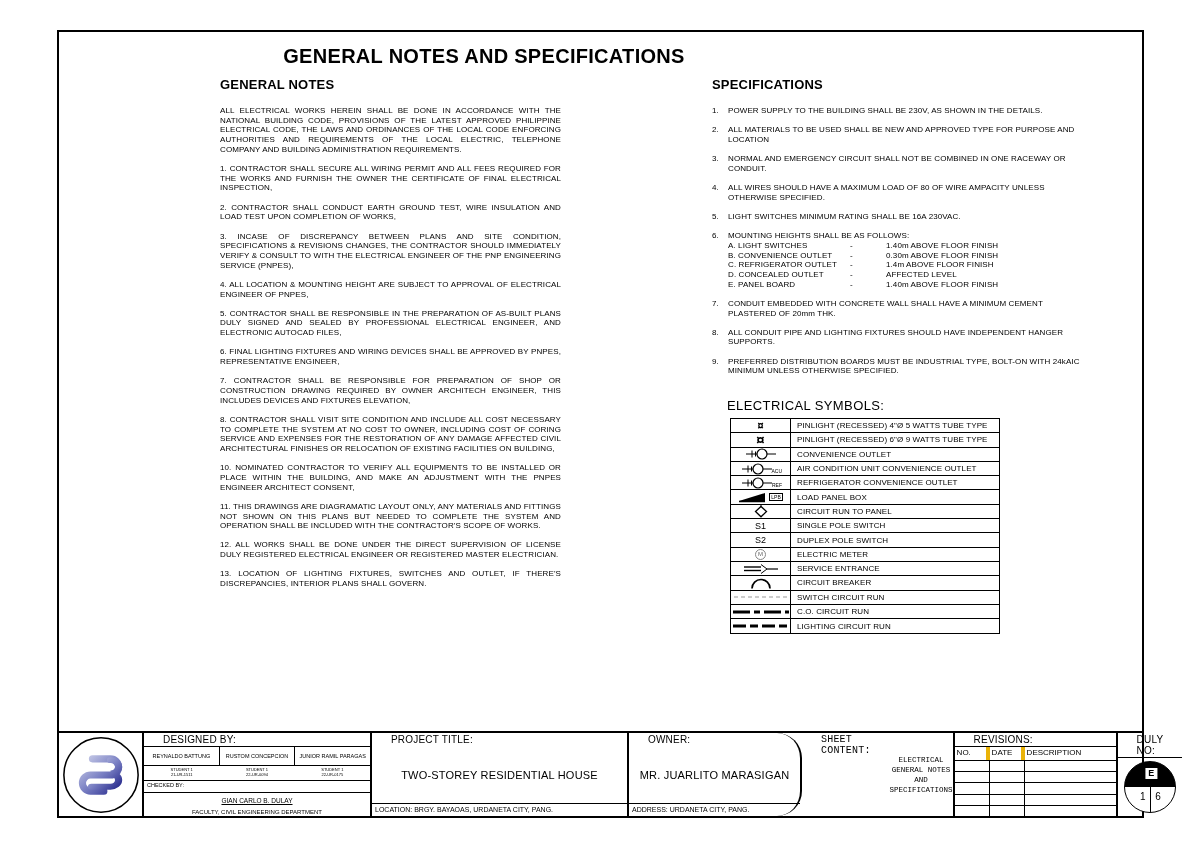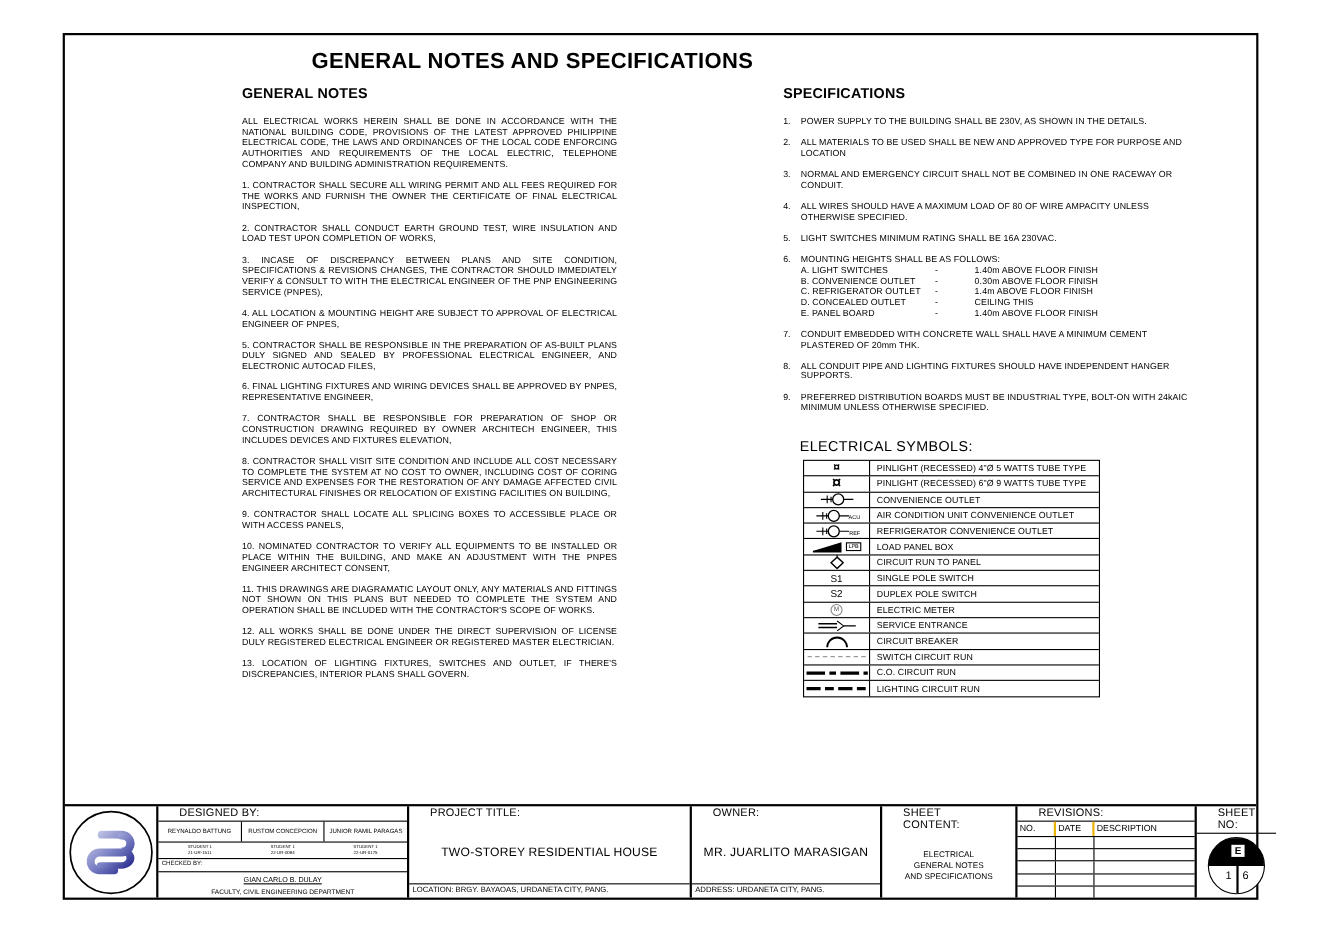--- a/index.html
+++ b/index.html
@@ -55,31 +55,31 @@
   .name-cell:last-child { border-right:none; }
   .students-row { display:flex; height:15px; border-bottom:1px solid #000; }
   .student-cell { flex:1; display:flex; flex-direction:column; align-items:center; justify-content:center;
     font-size:4px; line-height:4.6px; text-align:center; }
   .checked-row { height:12px; border-bottom:1px solid #000; font-size:5.5px; padding:1px 3px; }
   .gian-row { height:15px; display:flex; align-items:center; justify-content:center; font-size:6.5px; }
   .gian-row span { text-decoration:underline; }
   .faculty-row { flex:1; display:flex; align-items:center; justify-content:center; font-size:6px; }
 
   .c-project { flex:0 0 257px; display:flex; flex-direction:column; }
-  .c-owner { flex:0 0 173px; display:flex; flex-direction:column; }
+  .c-owner { flex:0 0 173px; display:flex; flex-direction:column;border-radius:25px; }
   .tb-center { flex:1; display:flex; align-items:center; justify-content:center; font-size:11px; text-align:left; letter-spacing:.2px; }
   .tb-bottomline { height:13px; border-top:1px solid #000; font-size:7px; padding:2px 3px; white-space:nowrap; }
 
-  .c-content { flex:0 0 123px; display:flex; flex-direction:column; }
+  .c-content { flex:0 0 123px; display:flex; flex-direction:row;font-family:Liberation Mono, monospace; }
   .content-lines { flex:1; display:flex; flex-direction:column; align-items:center; justify-content:center;
     font-size:7.5px; line-height:10px; text-align:center; }
 
   .c-revisions { flex:0 0 163px; display:flex; flex-direction:column; }
   .rev-header { display:flex; height:14px; border-bottom:1px solid #000; }
-  .rev-h-cell { font-size:8px; padding:1px 2px; border-right:2px solid #eab308; }
+  .rev-h-cell { font-size:8px; padding:1px 2px; border-right:4px solid #eab308; }
   .rev-h-no { flex:0 0 35px; } .rev-h-date { flex:0 0 35px; } .rev-h-desc { flex:1; border-right:none; }
   .rev-row { display:flex; flex:1; border-bottom:1px solid #000; }
   .rev-row:last-child { border-bottom:none; }
   .rev-c1 { flex:0 0 35px; border-right:1px solid #000; }
   .rev-c2 { flex:0 0 35px; border-right:1px solid #000; }
   .rev-c3 { flex:1; }
 
   .c-sheetno { flex:1; display:flex; flex-direction:column; }
   .e-wrap { flex:1; display:flex; align-items:center; justify-content:center; }
   .e-circle { position:relative; width:52px; height:52px; border:1.5px solid #000; border-radius:50%;
@@ -102,21 +102,20 @@
     <div class="notes">
       <p>ALL ELECTRICAL WORKS HEREIN SHALL BE DONE IN ACCORDANCE WITH THE NATIONAL BUILDING CODE, PROVISIONS OF THE LATEST APPROVED PHILIPPINE ELECTRICAL CODE, THE LAWS AND ORDINANCES OF THE LOCAL CODE ENFORCING AUTHORITIES AND REQUIREMENTS OF THE LOCAL ELECTRIC, TELEPHONE COMPANY AND BUILDING ADMINISTRATION REQUIREMENTS.</p>
       <p>1.  CONTRACTOR SHALL SECURE ALL WIRING PERMIT AND ALL FEES REQUIRED FOR THE WORKS AND FURNISH THE OWNER THE CERTIFICATE OF FINAL ELECTRICAL INSPECTION,</p>
       <p>2. CONTRACTOR SHALL CONDUCT EARTH GROUND TEST, WIRE INSULATION AND LOAD TEST UPON COMPLETION OF WORKS,</p>
       <p>3. INCASE OF DISCREPANCY BETWEEN PLANS AND SITE CONDITION, SPECIFICATIONS &amp; REVISIONS CHANGES, THE CONTRACTOR SHOULD IMMEDIATELY VERIFY &amp; CONSULT TO WITH THE ELECTRICAL ENGINEER OF THE PNP ENGINEERING SERVICE (PNPES),</p>
       <p>4.  ALL LOCATION &amp; MOUNTING HEIGHT ARE SUBJECT TO APPROVAL OF ELECTRICAL ENGINEER OF PNPES,</p>
       <p>5.  CONTRACTOR SHALL BE RESPONSIBLE IN THE PREPARATION OF AS-BUILT PLANS DULY SIGNED AND SEALED BY PROFESSIONAL ELECTRICAL ENGINEER, AND ELECTRONIC AUTOCAD FILES,</p>
       <p>6.  FINAL LIGHTING FIXTURES AND WIRING DEVICES SHALL BE APPROVED BY PNPES, REPRESENTATIVE ENGINEER,</p>
       <p>7.  CONTRACTOR SHALL BE RESPONSIBLE FOR PREPARATION OF SHOP OR CONSTRUCTION DRAWING REQUIRED BY OWNER ARCHITECH ENGINEER, THIS INCLUDES DEVICES AND FIXTURES ELEVATION,</p>
       <p>8.  CONTRACTOR SHALL VISIT SITE CONDITION AND INCLUDE ALL COST NECESSARY TO COMPLETE THE SYSTEM AT NO COST TO OWNER, INCLUDING COST OF CORING SERVICE AND EXPENSES FOR THE RESTORATION OF ANY DAMAGE AFFECTED CIVIL ARCHITECTURAL FINISHES OR RELOCATION OF EXISTING FACILITIES ON BUILDING,</p>
-      <p>9.  CONTRACTOR SHALL LOCATE ALL SPLICING BOXES TO ACCESSIBLE PLACE OR WITH ACCESS PANELS,</p>
       <p>10. NOMINATED CONTRACTOR TO VERIFY ALL EQUIPMENTS TO BE INSTALLED OR PLACE WITHIN THE BUILDING, AND MAKE AN ADJUSTMENT WITH THE PNPES ENGINEER ARCHITECT CONSENT,</p>
       <p>11. THIS DRAWINGS ARE DIAGRAMATIC LAYOUT ONLY, ANY MATERIALS AND FITTINGS NOT SHOWN ON THIS PLANS BUT NEEDED TO COMPLETE THE SYSTEM AND OPERATION SHALL BE INCLUDED WITH THE CONTRACTOR'S SCOPE OF WORKS.</p>
       <p>12. ALL WORKS SHALL BE DONE UNDER THE DIRECT SUPERVISION OF LICENSE DULY REGISTERED ELECTRICAL ENGINEER OR REGISTERED MASTER ELECTRICIAN.</p>
       <p>13. LOCATION OF LIGHTING FIXTURES, SWITCHES AND OUTLET, IF THERE'S DISCREPANCIES, INTERIOR PLANS SHALL GOVERN.</p>
     </div>
 
     <div class="col-heading h-specs">SPECIFICATIONS</div>
     <div class="specs">
       <div class="spec-item">
         <span class="spec-num">1.</span>
@@ -154,21 +153,21 @@
               <span class="m-value">0.30m ABOVE FLOOR FINISH</span>
             </div>
             <div class="mount-row">
               <span class="m-label">C. REFRIGERATOR OUTLET</span>
               <span class="m-dash">-</span>
               <span class="m-value">1.4m ABOVE FLOOR FINISH</span>
             </div>
             <div class="mount-row">
               <span class="m-label">D. CONCEALED OUTLET</span>
               <span class="m-dash">-</span>
-              <span class="m-value">CEILING THIS</span>
+              <span class="m-value">AFFECTED LEVEL</span>
             </div>
             <div class="mount-row">
               <span class="m-label">E. PANEL BOARD</span>
               <span class="m-dash">-</span>
               <span class="m-value">1.40m ABOVE FLOOR FINISH</span>
             </div>
           </div>
         </div>
       </div>
       <div class="spec-item">
@@ -413,21 +412,21 @@
             <div class="rev-c3"></div>
           </div>
         <div class="rev-row">
             <div class="rev-c1"></div>
             <div class="rev-c2"></div>
             <div class="rev-c3"></div>
           </div>
       </div>
 
       <div class="tb-col c-sheetno">
-        <div class="tb-label underlined">SHEET NO:</div>
+        <div class="tb-label underlined">DULY NO:</div>
         <div class="e-wrap">
           <div class="e-circle">
             <span class="e-box">E</span>
             <span class="e-divider"></span>
             <span class="e-num e-num-1">1</span>
             <span class="e-num e-num-6">6</span>
           </div>
         </div>
       </div>
 

